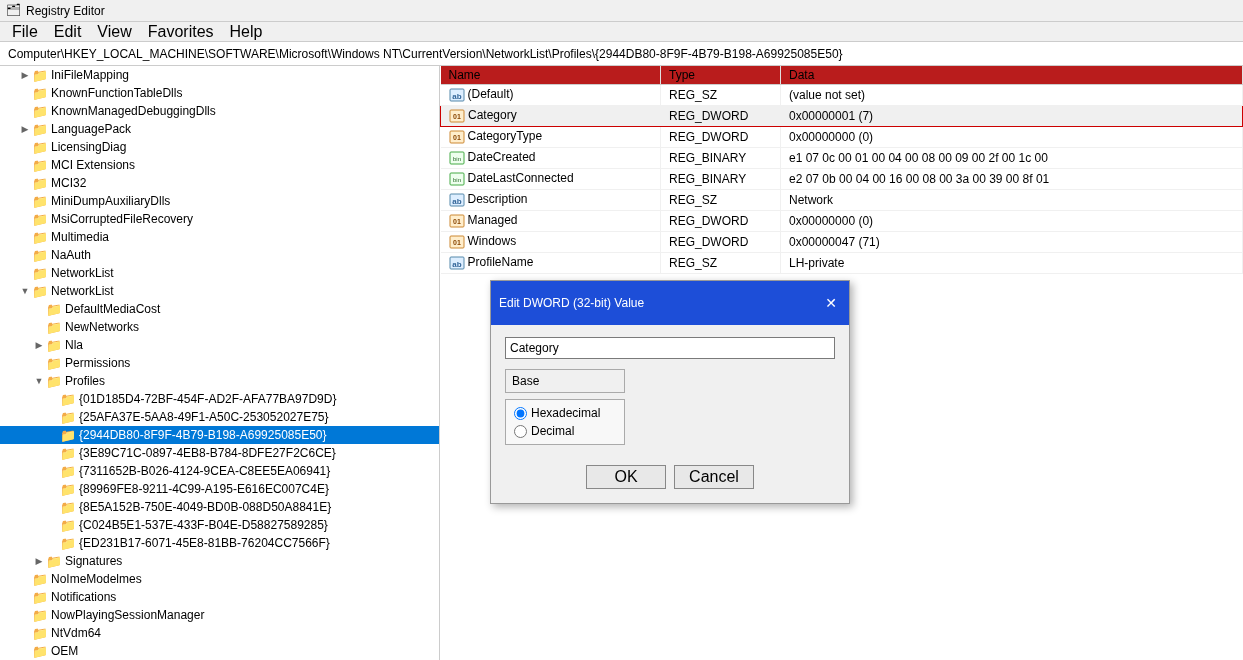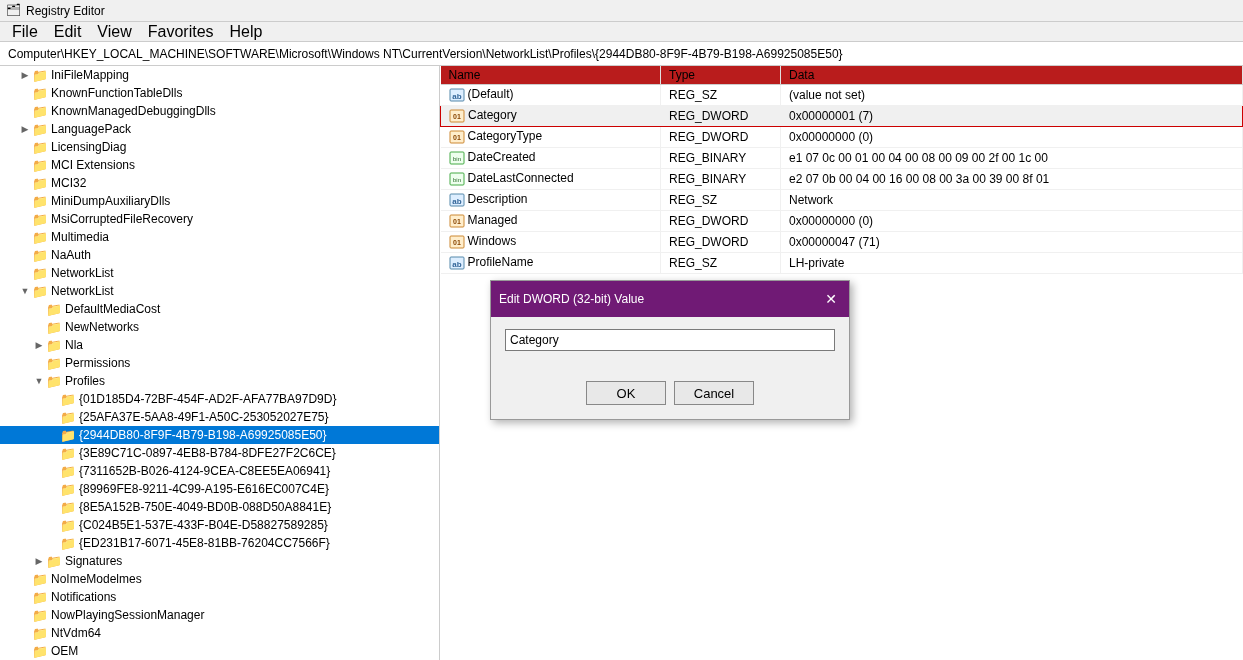--- a/index.html
+++ b/index.html
@@ -181,23 +181,23 @@
       position: absolute;
       top: 280px;
       left: 490px;
       width: 360px;
       background: #f0f0f0;
       border: 1px solid #999;
       box-shadow: 3px 3px 8px rgba(0,0,0,0.3);
       pointer-events: all;
     }
     .modal-title-bar {
-      background: #701a75;
+      background: #1d4ed8;
       color: #fff;
-      height: 36px;
+      height: 44px;
       display: flex;
       align-items: center;
       justify-content: space-between;
       padding: 4px 8px;
     }
     .modal-title-text {
       font-size: 12px;
     }
     .modal-close-btn {
       width: 20px;
@@ -276,21 +276,21 @@
       display: flex;
       justify-content: center;
       gap: 8px;
       padding: 8px 14px 14px;
     }
     .modal-btn {
       width: 80px;
       height: 24px;
       background: #e8e8e8;
       border: 1px solid #888;
-      font-size: 13px;
+      font-size: 16px;
       cursor: pointer;
     }
     .modal-btn.primary {
       background: #e8e8e8;
       border: 1px solid #888;
     }
 
     
     .highlighted-row td {
       border-top: 1px solid #cc0000 !important;
@@ -586,20 +586,33 @@
 <div class="modal-overlay">
   <div class="modal-dialog">
     <div class="modal-title-bar">
       <span class="modal-title-text">Edit DWORD (32-bit) Value</span>
       <button class="modal-close-btn">✕</button>
     </div>
     <div class="modal-body">
       <input class="modal-input" type="text" readonly="" value="Category" style="">
 
       <div class="modal-row">
+        <div class="modal-base-section">
+          <div class="section-title">Base</div>
+          <div class="radio-group">
+            <label class="radio-label">
+              <input type="radio" name="base" checked="" style="">
+              <span>Hexadecimal</span>
+            </label>
+            <label class="radio-label">
+              <input type="radio" name="base" style="">
+              <span>Decimal</span>
+            </label>
+          </div>
+        </div>
       </div>
     </div>
     <div class="modal-footer">
       <button class="modal-btn primary">OK</button>
       <button class="modal-btn">Cancel</button>
     </div>
   </div>
 </div>
 
 </body></html>

